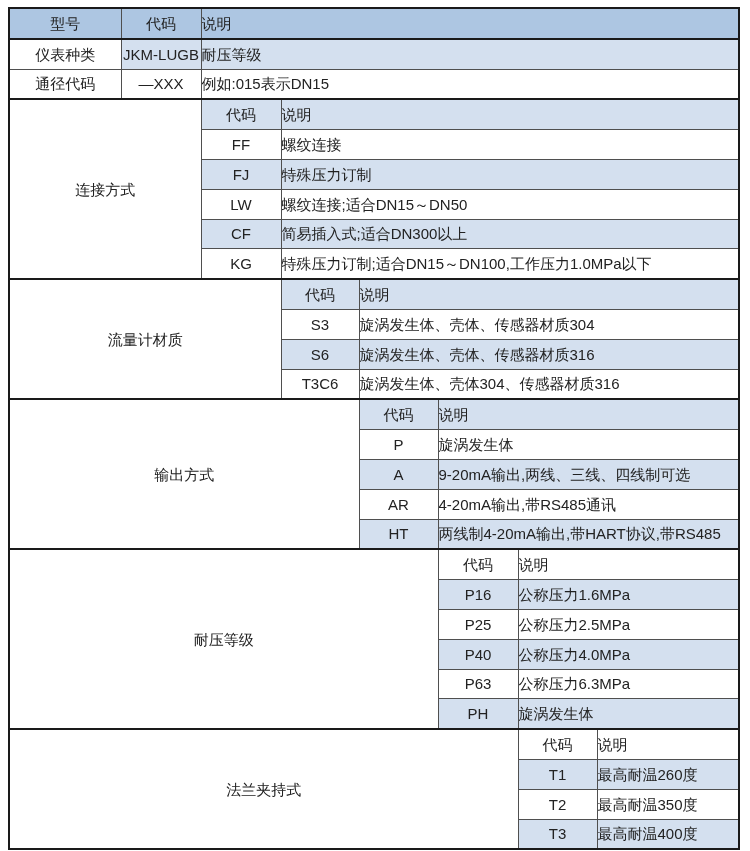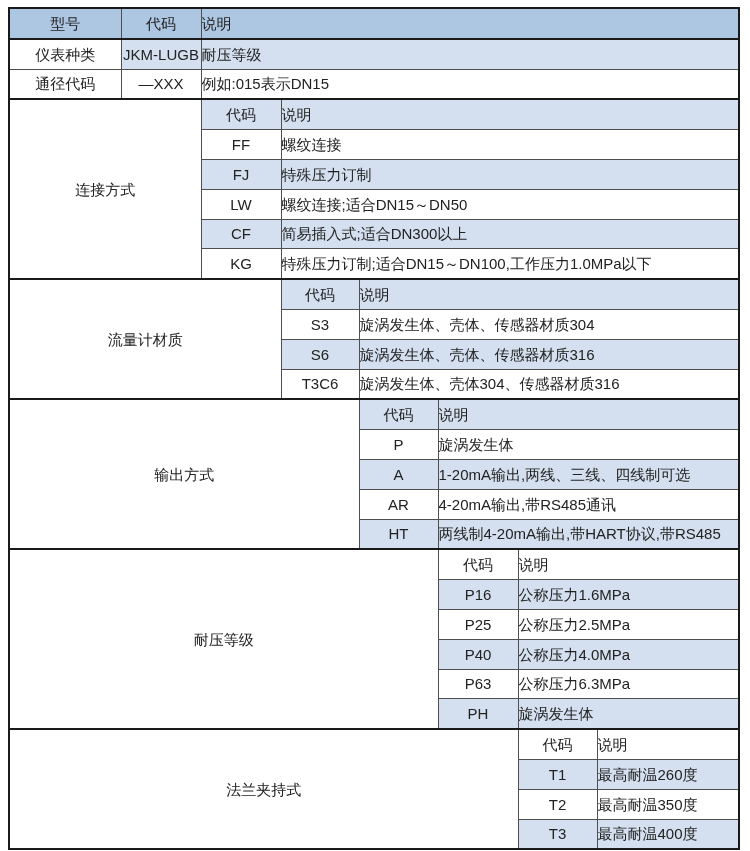--- a/index.html
+++ b/index.html
@@ -118,21 +118,21 @@
         <td colspan="4" rowspan="5" class="w c">输出方式</td>
         <td class="b c">代码</td>
         <td colspan="3" class="b l">说明</td>
       </tr>
       <tr>
         <td class="w c">P</td>
         <td colspan="3" class="w l">旋涡发生体</td>
       </tr>
       <tr>
         <td class="b c">A</td>
-        <td colspan="3" class="b l">1-20mA输出,两线、三线、四线制可选</td>
+        <td colspan="3" class="b l">9-20mA输出,两线、三线、四线制可选</td>
       </tr>
       <tr>
         <td class="w c">AR</td>
         <td colspan="3" class="w l">4-20mA输出,带RS485通讯</td>
       </tr>
       <tr>
         <td class="b c">HT</td>
         <td colspan="3" class="b l">两线制4-20mA输出,带HART协议,带RS485</td>
       </tr>
       <tr class="thick">

